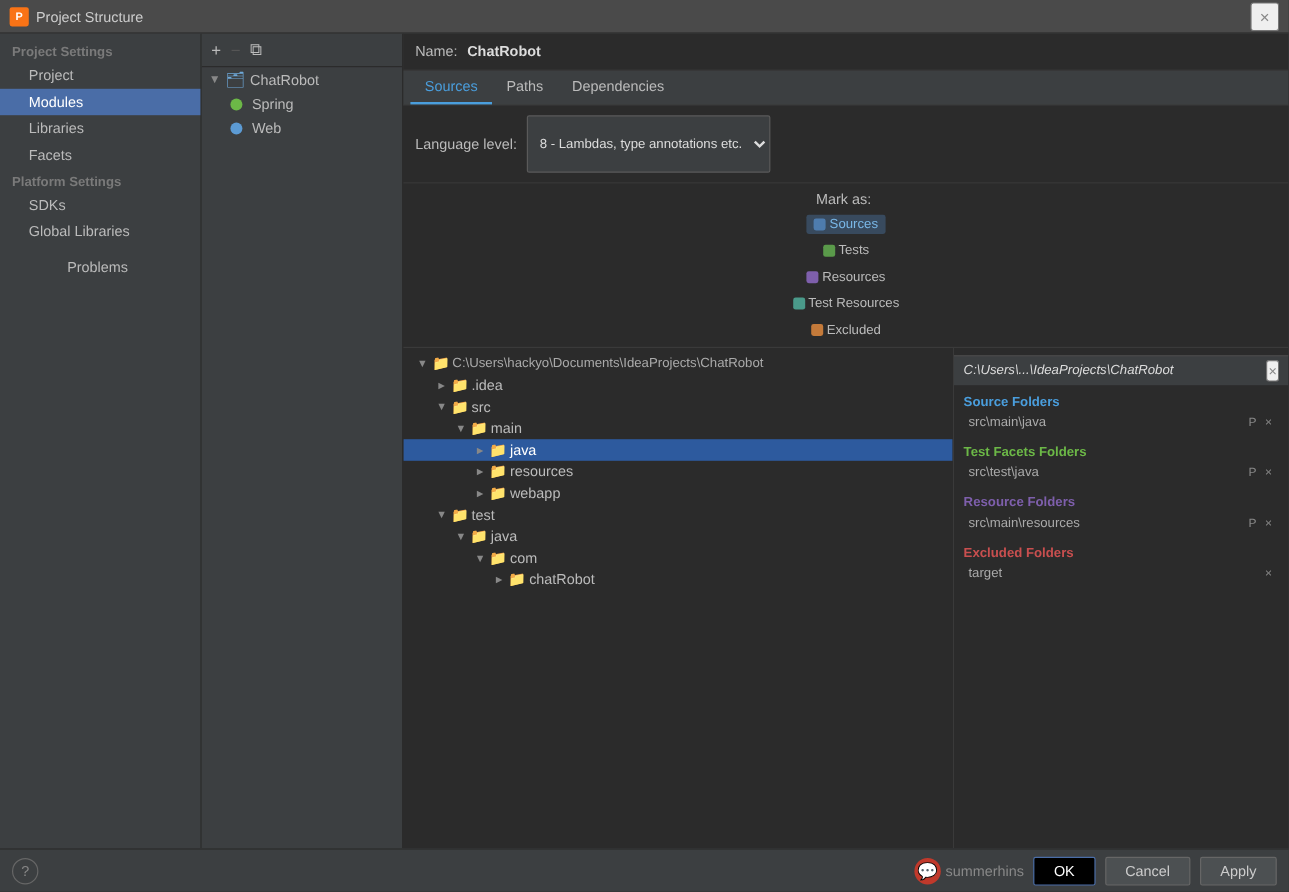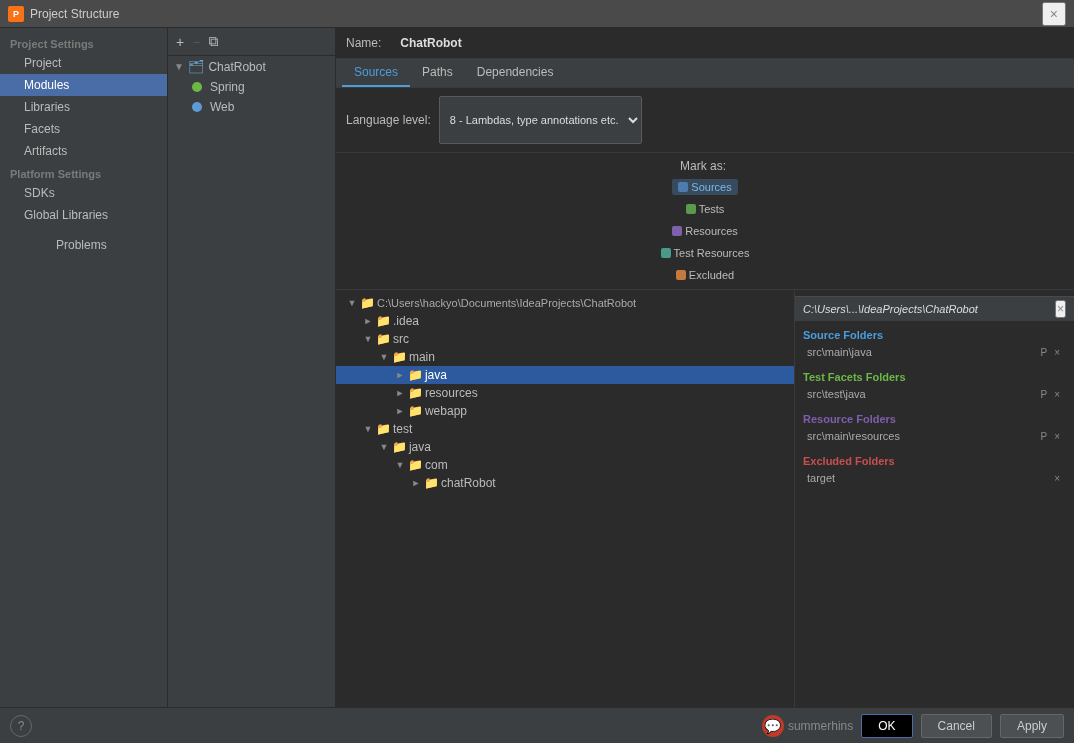--- a/index.html
+++ b/index.html
@@ -112,21 +112,20 @@
       flex-direction: column;
       background: #2b2b2b;
       overflow: hidden;
     }
 
     .name-row {
       display: flex;
       align-items: center;
       padding: 8px 10px;
       border-bottom: 1px solid #3a3a3a;
-      gap: 11px;
     }
     .name-label { color: #bbbbbb; margin-right: 8px; font-size: 12px; }
     .name-value { color: #dddddd; font-size: 12px; font-weight: bold; }
 
     .tabs-bar {
       display: flex;
       border-bottom: 1px solid #3a3a3a;
       background: #3c3f41;
       padding: 0 6px;
     }
@@ -339,21 +338,20 @@
 
 <div class="dialog-body">
   <div class="main-area">
 
     <div class="sidebar">
       <div class="sidebar-section-header">Project Settings</div>
       <div class="sidebar-item indent">Project</div>
       <div class="sidebar-item indent active">Modules</div>
       <div class="sidebar-item indent">Libraries</div>
       <div class="sidebar-item indent">Facets</div>
-      <div class="sidebar-item indent">Artifacts</div>
 
       <div class="sidebar-section-header">Platform Settings</div>
       <div class="sidebar-item indent">SDKs</div>
       <div class="sidebar-item indent">Global Libraries</div>
 
       <div style="margin-top: 8px; padding-left: 40px;">
         <div class="sidebar-item">Problems</div>
       </div>
     </div>
 

